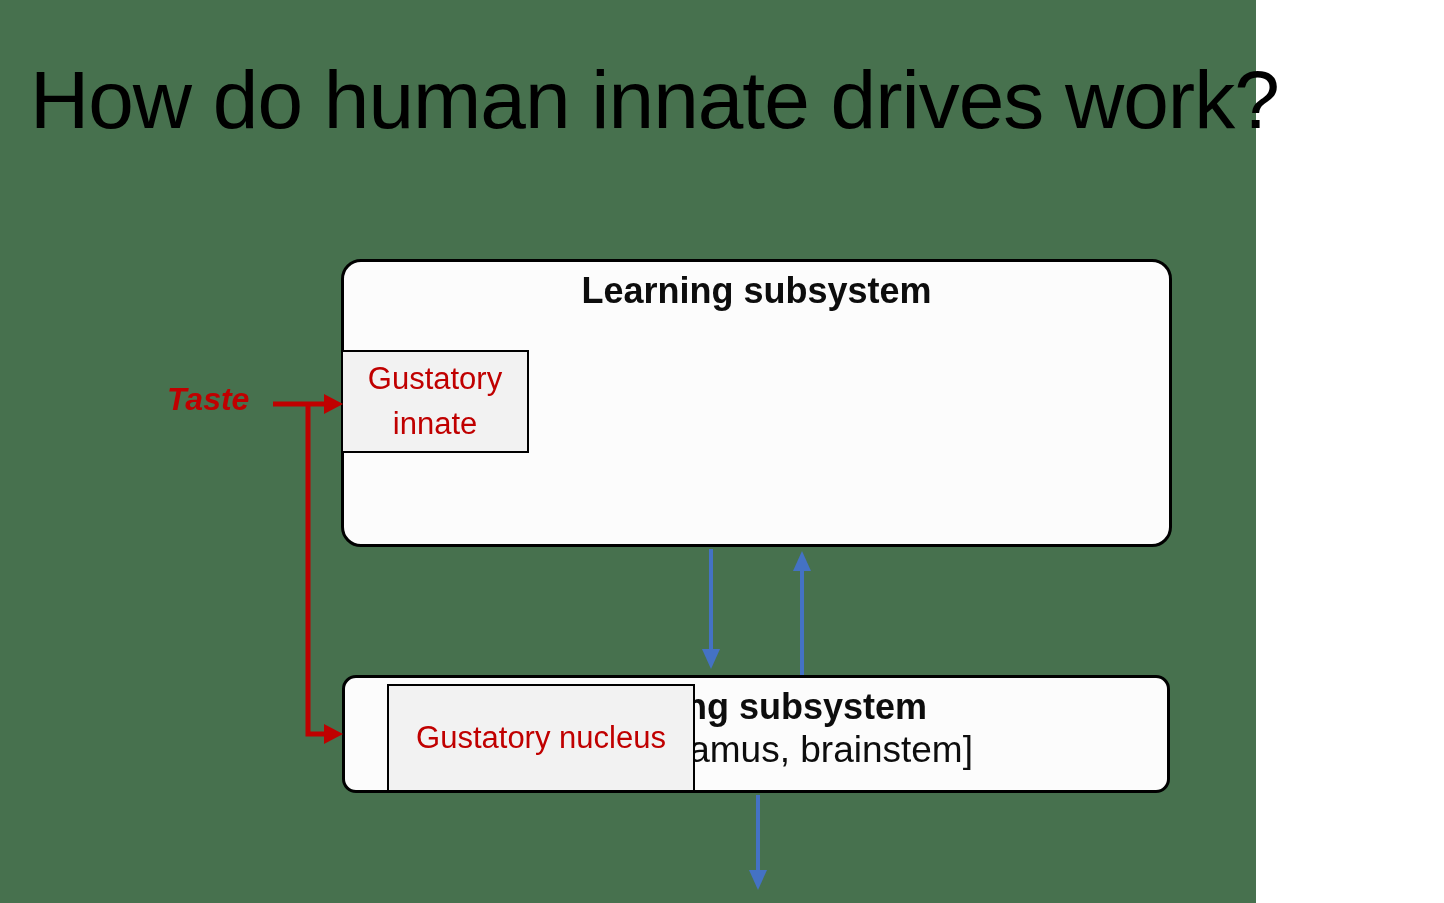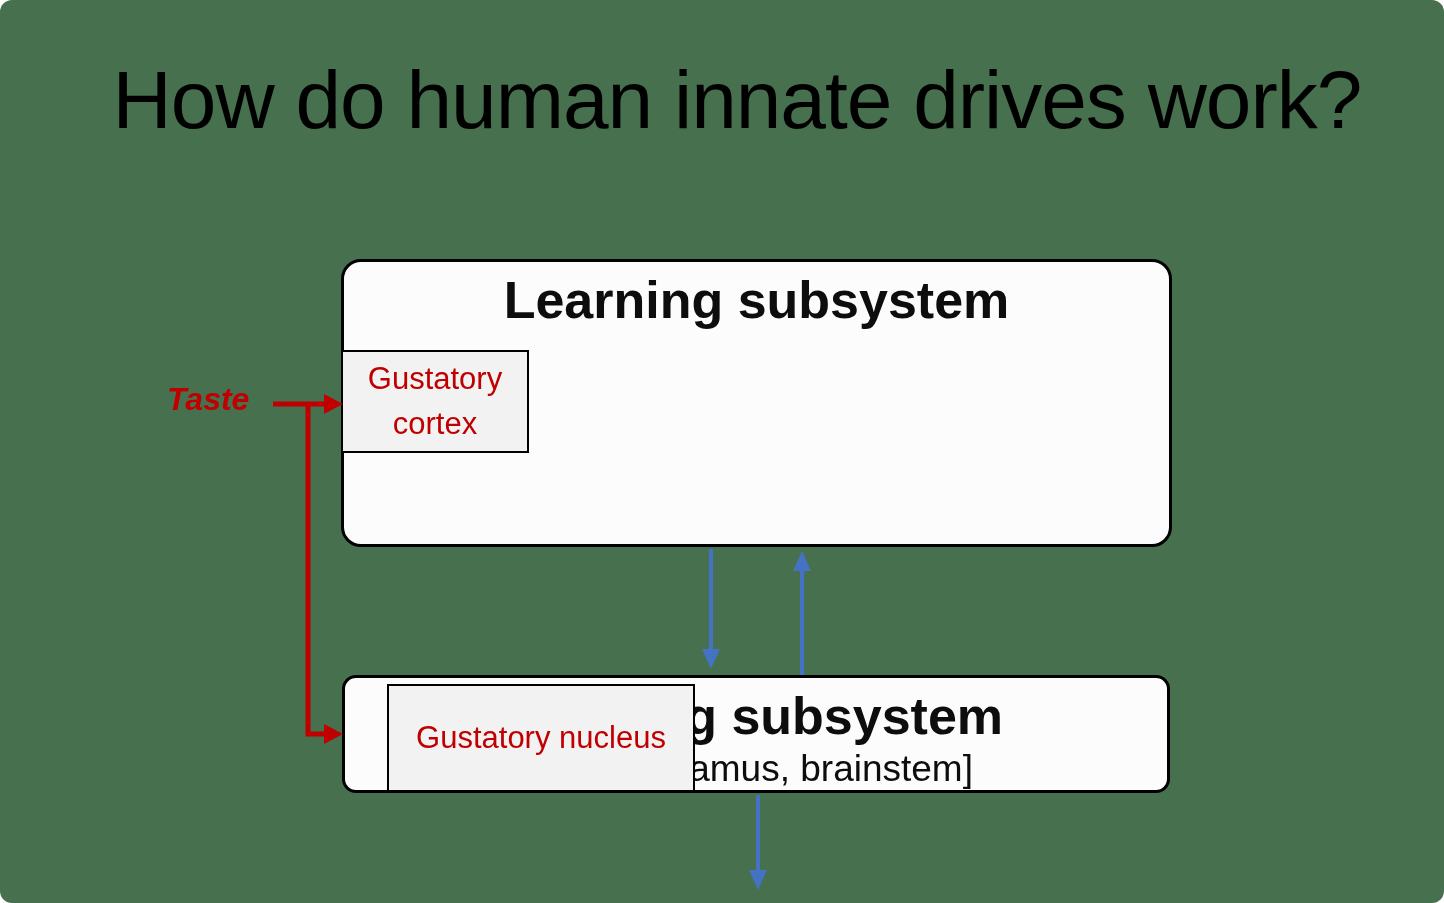--- a/index.html
+++ b/index.html
@@ -12,24 +12,23 @@
     --text-black: #0D0D0D;
   }
   * { margin: 0; padding: 0; box-sizing: border-box; }
   html, body { width: 1444px; height: 903px; }
   body {
     font-family: "Liberation Sans", "DejaVu Sans", sans-serif;
     overflow: hidden;
   }
   .slide {
     position: relative;
-    width: 1444px;
+    width: 1256px;
     height: 903px;
     background: var(--background-green);
-    border-radius: 12px;
   }
   .main-title {
     position: absolute;
     top: 59px;
     left: 0;
     width: 100%;
     padding-left: 30px;
     text-align: center;
     font-size: 82px;
     font-weight: 400;
@@ -50,21 +49,21 @@
     left: 341px; top: 259px;
     width: 831px; height: 288px;
     border-radius: 20px;
   }
   .steering-box {
     left: 342px; top: 675px;
     width: 828px; height: 118px;
     border-radius: 14px;
   }
   .big-box .box-title {
-    font-size: 52px;
+    font-size: 36px;
     font-weight: 700;
     line-height: 1.2;
     margin-top: 7px;
     white-space: nowrap;
   }
   .big-box .box-subtitle {
     font-size: 37px;
     font-weight: 400;
     line-height: 1.2;
     white-space: nowrap;
@@ -124,21 +123,21 @@
     <div class="box-title">Learning subsystem</div>
   </div>
 
   <div class="big-box steering-box">
     <div class="box-title">Steering subsystem</div>
     <div class="box-subtitle">[hypothalamus, brainstem]</div>
   </div>
 
   <div class="inner-box cortex-box">
     <div>Gustatory</div>
-    <div>cortex</div>
+    <div>innate</div>
   </div>
 
   <div class="inner-box nucleus-box">
     <div>Gustatory nucleus</div>
   </div>
 
   <div class="taste-label">Taste</div>
 
   <svg class="arrow-layer" viewBox="0 0 1444 903" xmlns="http://www.w3.org/2000/svg">
 

